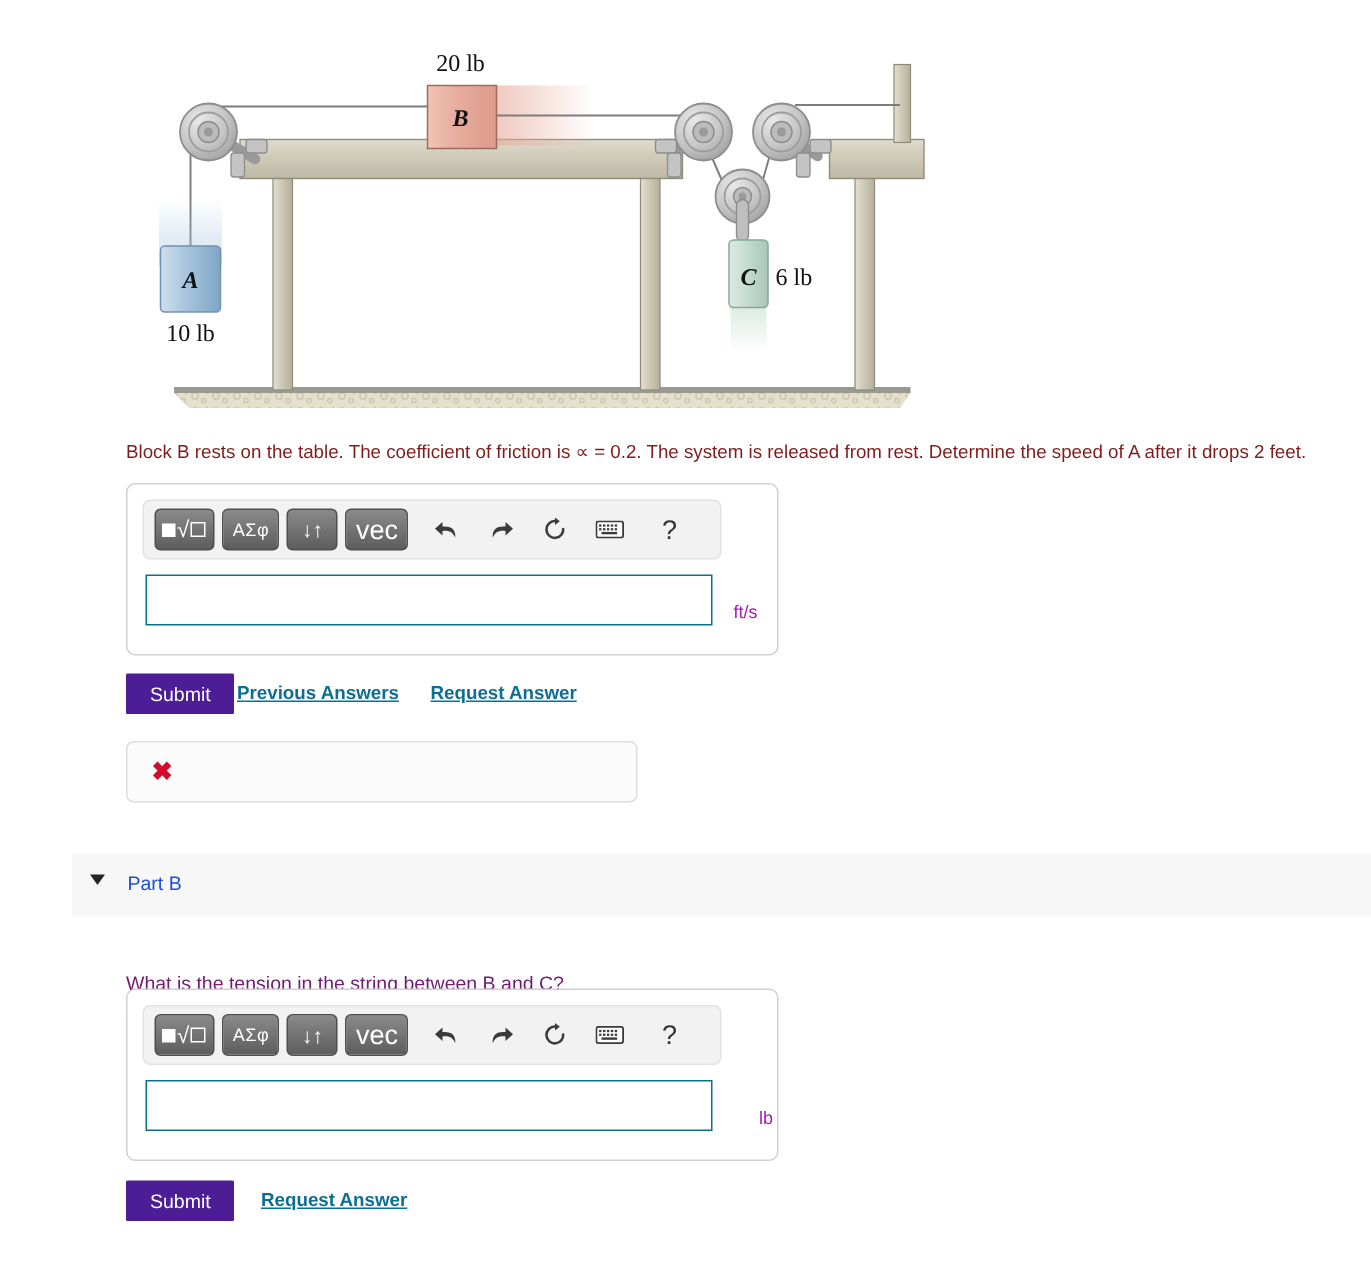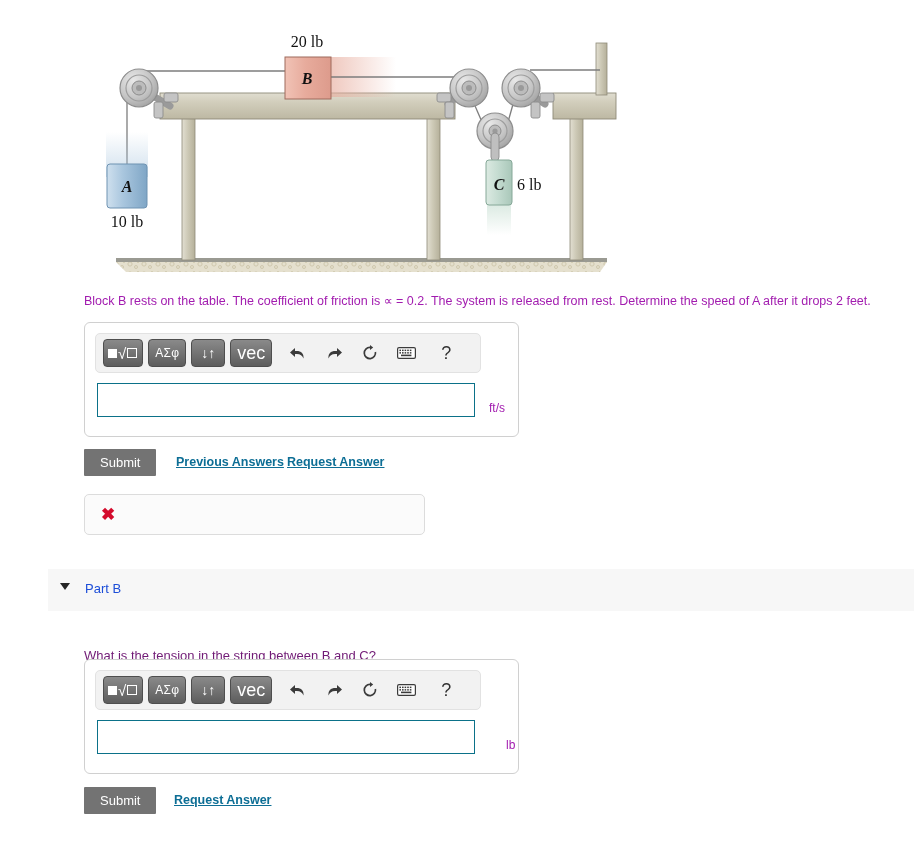--- a/index.html
+++ b/index.html
@@ -27,21 +27,21 @@
   .figure-wrap svg { display: block; }
 
   
   .prompt {
     position: absolute;
     left: 84px;
     top: 293px;
     width: 830px;
     font-size: 12.5px;
     line-height: 16px;
-    color: #a21caf;
+    color: #7f1d1d;
     white-space: nowrap;
   }
 
   
   .answer-box {
     position: absolute;
     border: 1px solid #d0d0d0;
     border-radius: 6px;
     background: #ffffff;
     box-sizing: border-box;
@@ -127,41 +127,41 @@
     font-size: 12px;
     color: #a21caf;
   }
   .unit.a { left: 489px; top: 401px; }
   .unit.b { left: 489px; top: 738px; padding-left: 17px; }
 
   
   .btn-submit {
     position: absolute;
     height: 27px;
-    background: #737373;
+    background: #4c1d95;
     color: #ffffff;
     border: none;
     font-size: 13px;
     font-family: "Liberation Sans", sans-serif;
     padding: 0 16px;
     cursor: pointer;
     border-radius: 1px;
   }
   .btn-submit.a { left: 84px; top: 449px; }
   .btn-submit.b { left: 84px; top: 787px; }
 
   .link {
     position: absolute;
     color: #0d6e95;
     font-size: 12.5px;
     text-decoration: underline;
     font-weight: bold;
     cursor: pointer;
   }
-  .link.prev  { left: 176px; top: 455px; }
+  .link.prev  { left: 158px; top: 455px; }
   .link.req-a { left: 287px; top: 455px; }
   .link.req-b { left: 174px; top: 793px; }
 
   
   .feedback {
     position: absolute;
     left: 84px;
     top: 494px;
     width: 341px;
     height: 41px;

